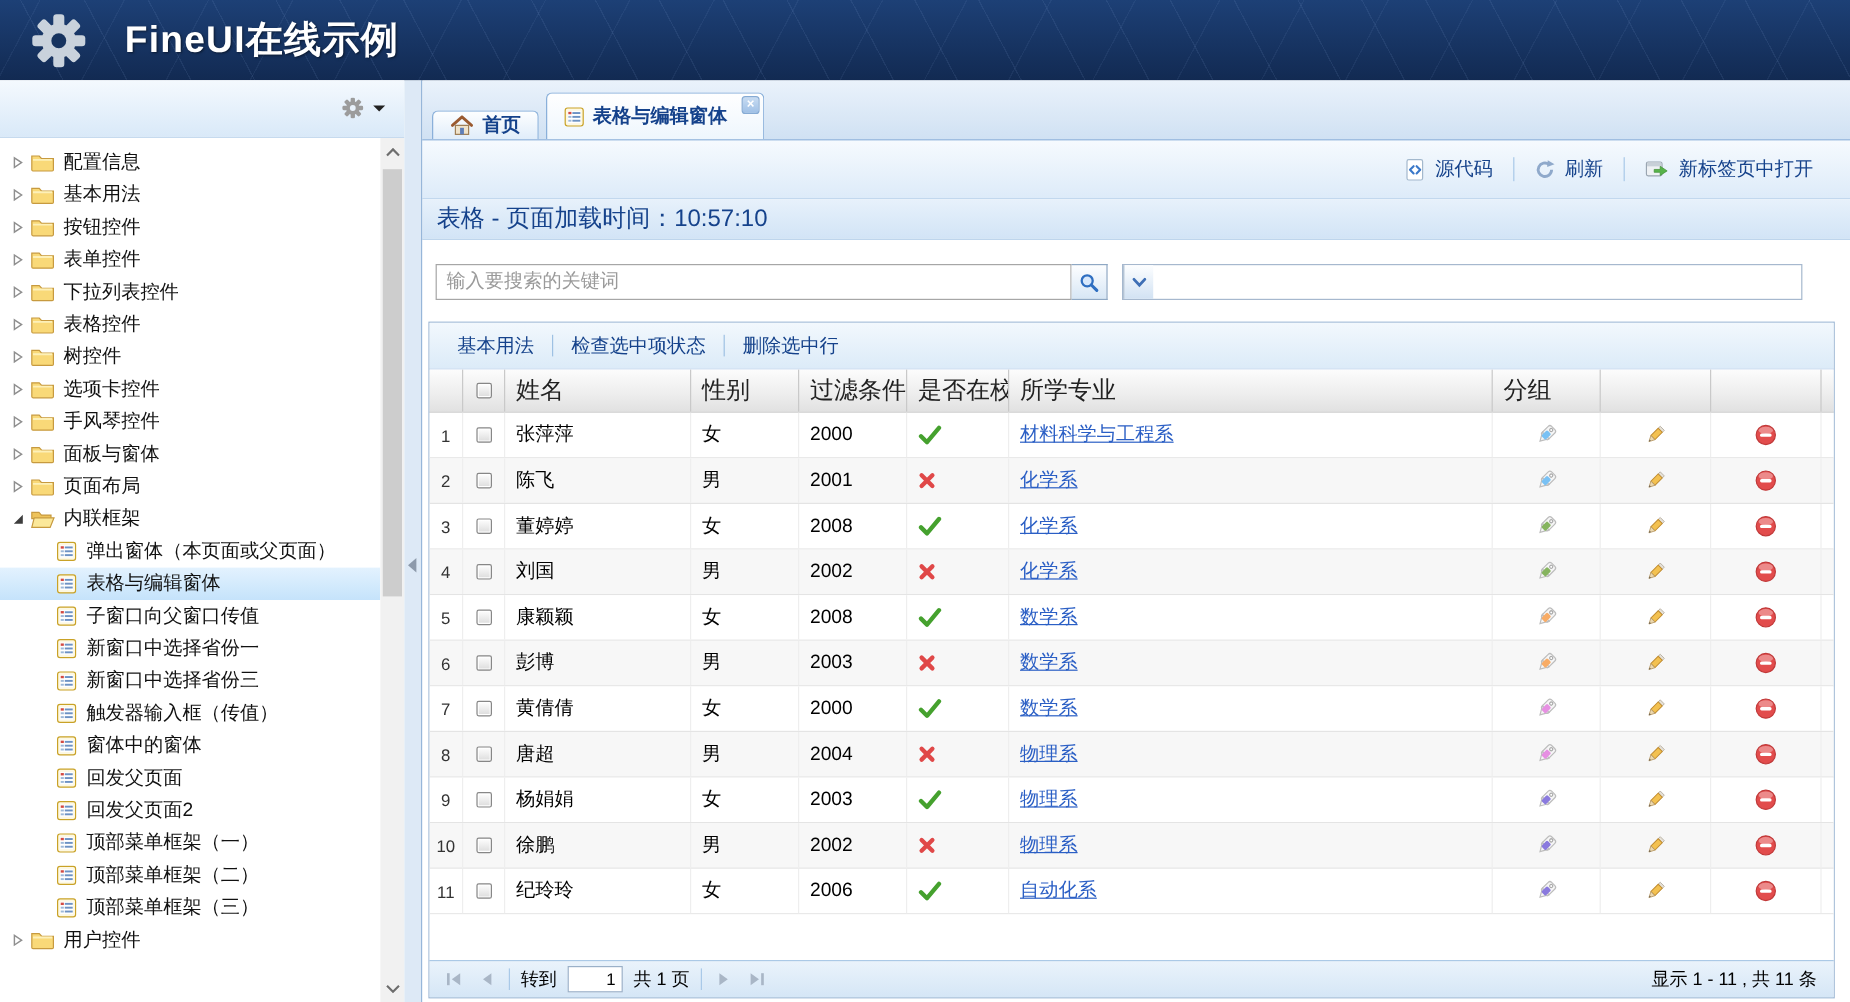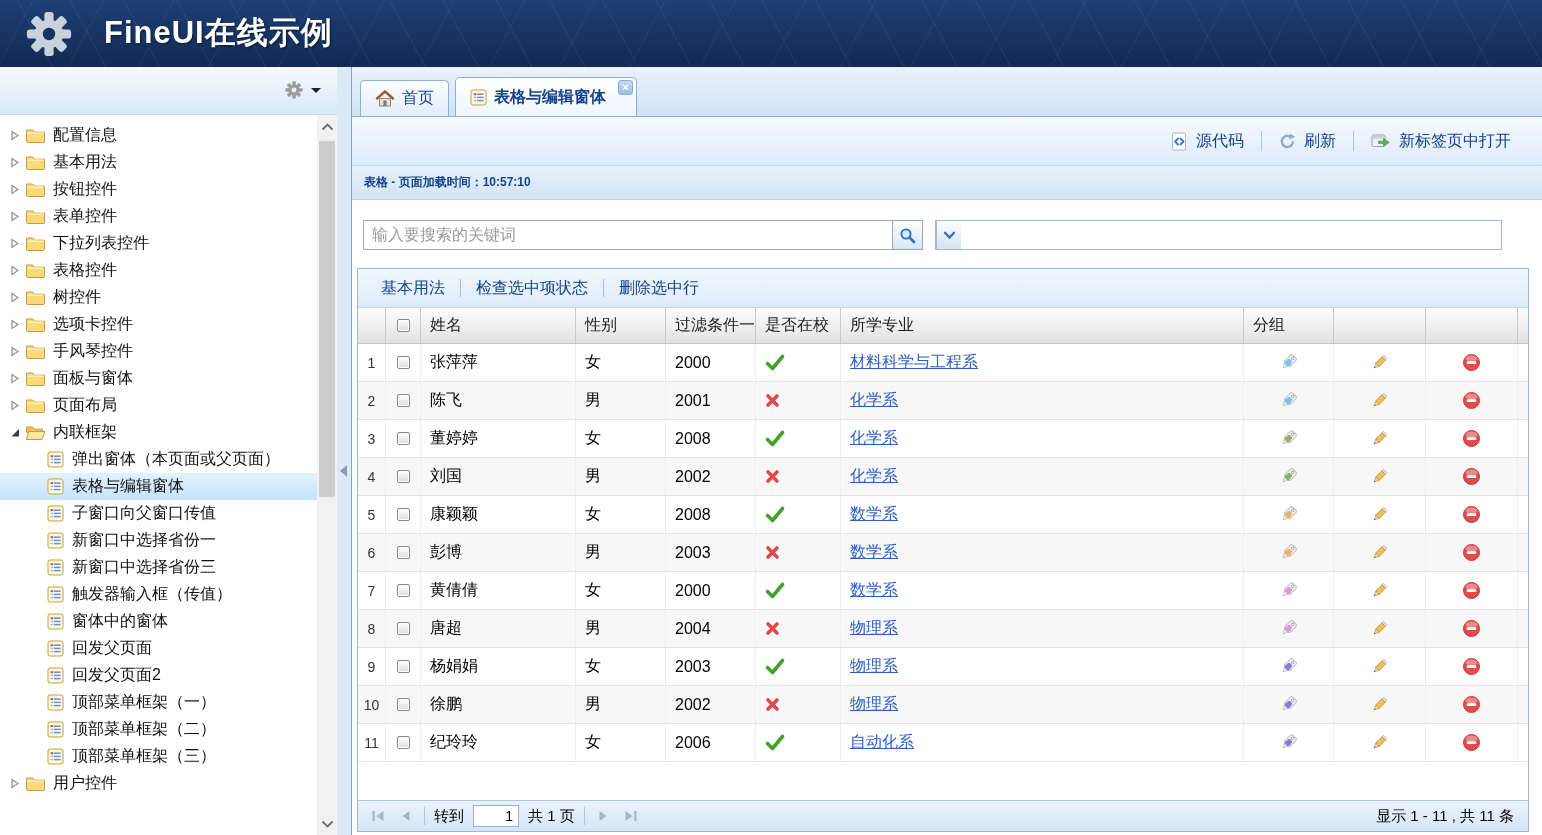--- a/index.html
+++ b/index.html
@@ -55,44 +55,44 @@
     border-top:6px solid transparent; border-bottom:6px solid transparent; border-right:7px solid #8d9aab; }
 
   
   .main { position:absolute; left:351px; top:67px; right:0; bottom:0; border-left:1px solid #7fa5d0; display:flex; flex-direction:column; }
 
   .tab-strip {
     height:50px; background:linear-gradient(#eaf2fb,#d0e1f3); border-bottom:1px solid #8ab0da;
     display:flex; align-items:flex-end; padding-left:8px; position:relative;
   }
   .tab {
-    height:36px; margin-right:6px; padding:0 14px; display:flex; align-items:center; gap:7px;
+    height:24px; margin-right:6px; padding:0 14px; display:flex; align-items:center; gap:7px;
     border:1px solid #8ab0da; border-bottom:none; border-radius:5px 5px 0 0;
-    background:linear-gradient(#fdfeff,#e0edfa); color:#15428b; font-size:16px; cursor:pointer; position:relative;
+    background:linear-gradient(#fdfeff,#e0edfa); color:#15428b; font-size:16px; cursor:pointer; position:relative;font-weight:bold;
   }
   .tab.active {
     height:39px; font-weight:bold; z-index:2; padding-right:30px;
     background:linear-gradient(#ffffff,#eef6fd);
   }
   .tab-close {
     position:absolute; top:2px; right:3px; width:15px; height:15px; border-radius:3px;
     background:linear-gradient(#c8dcf2,#9fc0e6); border:1px solid #86abd4;
     color:#fff; font-size:11px; font-weight:bold; line-height:13px; text-align:center; cursor:pointer;
   }
 
   .actions-bar {
     height:49px; background:linear-gradient(#f6fafe,#ddebf9); border-bottom:1px solid #c2d8ee;
     display:flex; justify-content:flex-end; align-items:center; padding-right:14px;
   }
   .action { display:flex; align-items:center; gap:8px; color:#15428b; font-size:16px; padding:0 17px; cursor:pointer; }
   .action-divider { width:1px; height:20px; background:#a9c9e8; }
 
   .panel-title {
     height:34px; background:linear-gradient(#e7f1fb,#d2e4f6); border-bottom:1px solid #bed5ec;
-    line-height:33px; padding-left:12px; color:#15428b; font-size:12px; font-weight:bold;
+    line-height:33px; padding-left:12px; color:#15428b; font-size:20px; font-weight:normal;
   }
 
   .content { flex:1; position:relative; background:#fff; }
 
   .search-wrap { position:absolute; left:11px; top:20px; height:30px; display:flex; }
   .search-input {
     width:530px; height:30px; border:1px solid #a6a6a6; padding:0 8px; font-size:16px; color:#000;
     font-family:"Liberation Sans","DejaVu Sans",sans-serif; outline:none;
   }
   .search-input::placeholder { color:#9a9a9a; }
@@ -112,21 +112,21 @@
   .grid-toolbar {
     height:39px; background:linear-gradient(#f2f8fd,#dcebf8); border-bottom:1px solid #c2d8ee;
     display:flex; align-items:center; padding-left:8px; flex:0 0 39px;
   }
   .gbtn { color:#15428b; font-size:16px; padding:0 15px; cursor:pointer; }
   .gdivider { width:1px; height:18px; background:#9ec1e3; }
 
   .grid-header {
     height:36px; flex:0 0 36px; display:flex;
     background:linear-gradient(#fcfcfc,#ededed 60%,#e1e1e1); border-bottom:1px solid #c6c6c6;
-    font-size:16px; color:#222;
+    font-size:20px; color:#222;
   }
   .hcell { border-right:1px solid #c9c9c9; display:flex; align-items:center; padding-left:9px; overflow:hidden; white-space:nowrap; }
   .hcell.center { justify-content:center; padding-left:0; }
   .hcell.filler { border-right:none; flex:1; }
 
   .grid-rows { flex:0 0 auto; }
   .grow { height:38px; display:flex; border-bottom:1px solid #e4e4e4; background:#fff; }
   .grow.alt { background:#f7f7f7; }
   .gcell { border-right:1px solid #eeeeee; display:flex; align-items:center; padding-left:9px; font-size:16px; color:#000; overflow:hidden; white-space:nowrap; }
   .gcell.center { justify-content:center; padding-left:0; }

